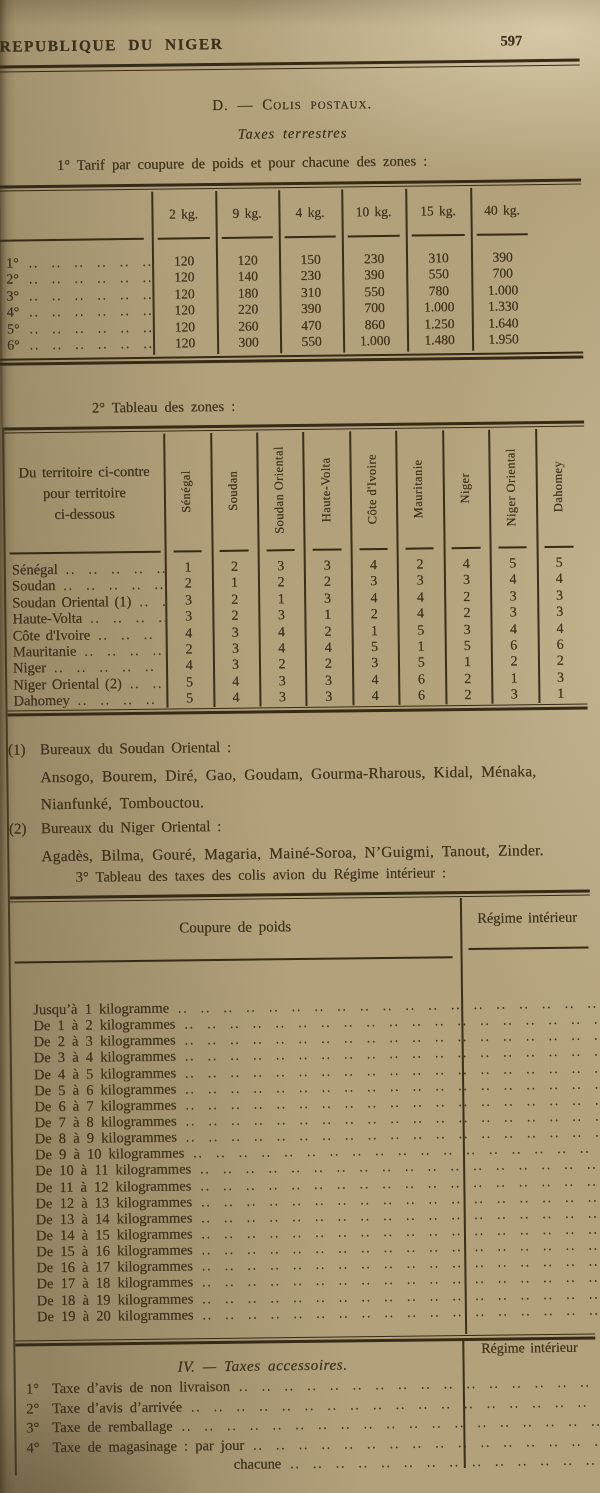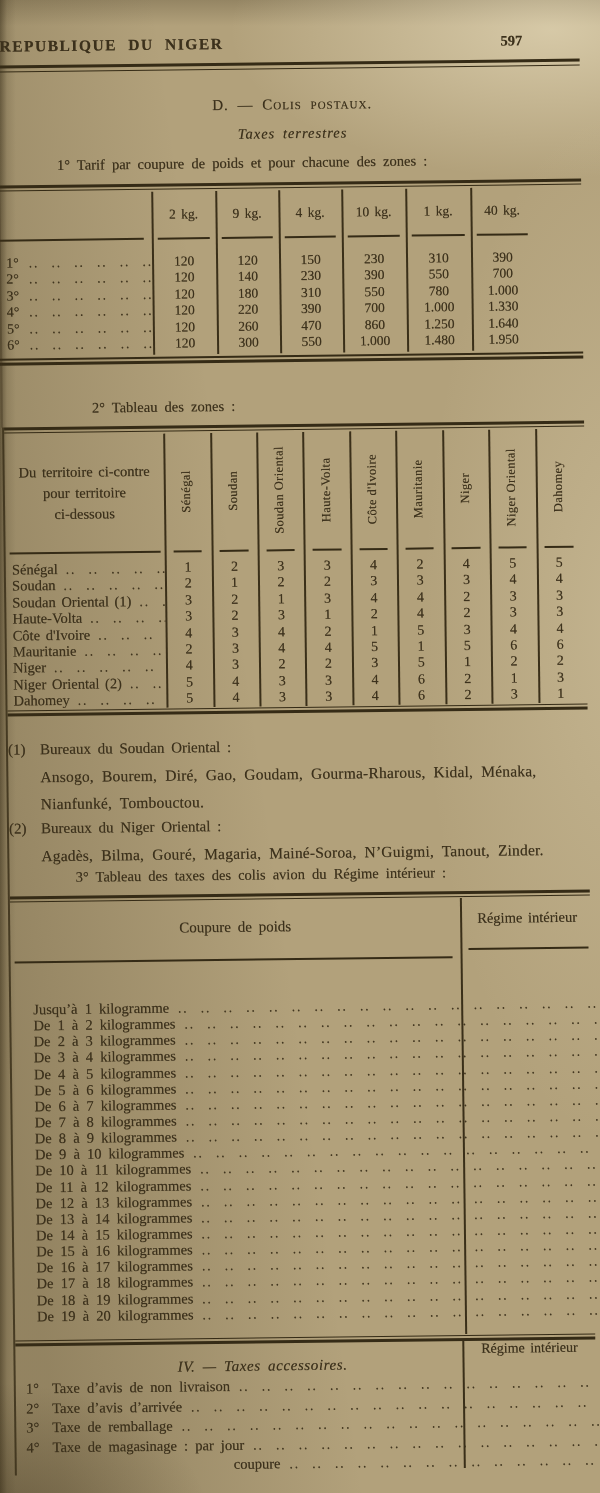--- a/index.html
+++ b/index.html
@@ -127,21 +127,21 @@
         <div class="cell">
           <span>9 kg.</span>
         </div>
         <div class="cell">
           <span>4 kg.</span>
         </div>
         <div class="cell">
           <span>10 kg.</span>
         </div>
         <div class="cell">
-          <span>1 kg.</span>
+          <span>15 kg.</span>
         </div>
         <div class="cell">
           <span>40 kg.</span>
         </div>
       </div>
     <div class="abs t1-grid t1-dash">
       <div>
           <div class="dash corner"></div>
         </div>
       <div>
@@ -709,21 +709,21 @@
             <span class="acc-num">4°</span>
             <span class="acc-text">Taxe de magasinage : par jour</span>
             <span class="ldr"></span>
           </div>
 
         </div>
 
         <div class="acc-row">
           <div class="acc-label">
             <span class="acc-num"></span>
-            <span class="acc-text">coupure</span>
+            <span class="acc-text">chacune</span>
             <span class="ldr"></span>
           </div>
 
         </div>
       </div>
   </div>
 
   <div class="vrule" style="left:6px;top:424px;height:1048px;opacity:.85;"></div>
   <div class="vrule" style="left:5px;top:186px;height:238px;opacity:.3;"></div>
 

